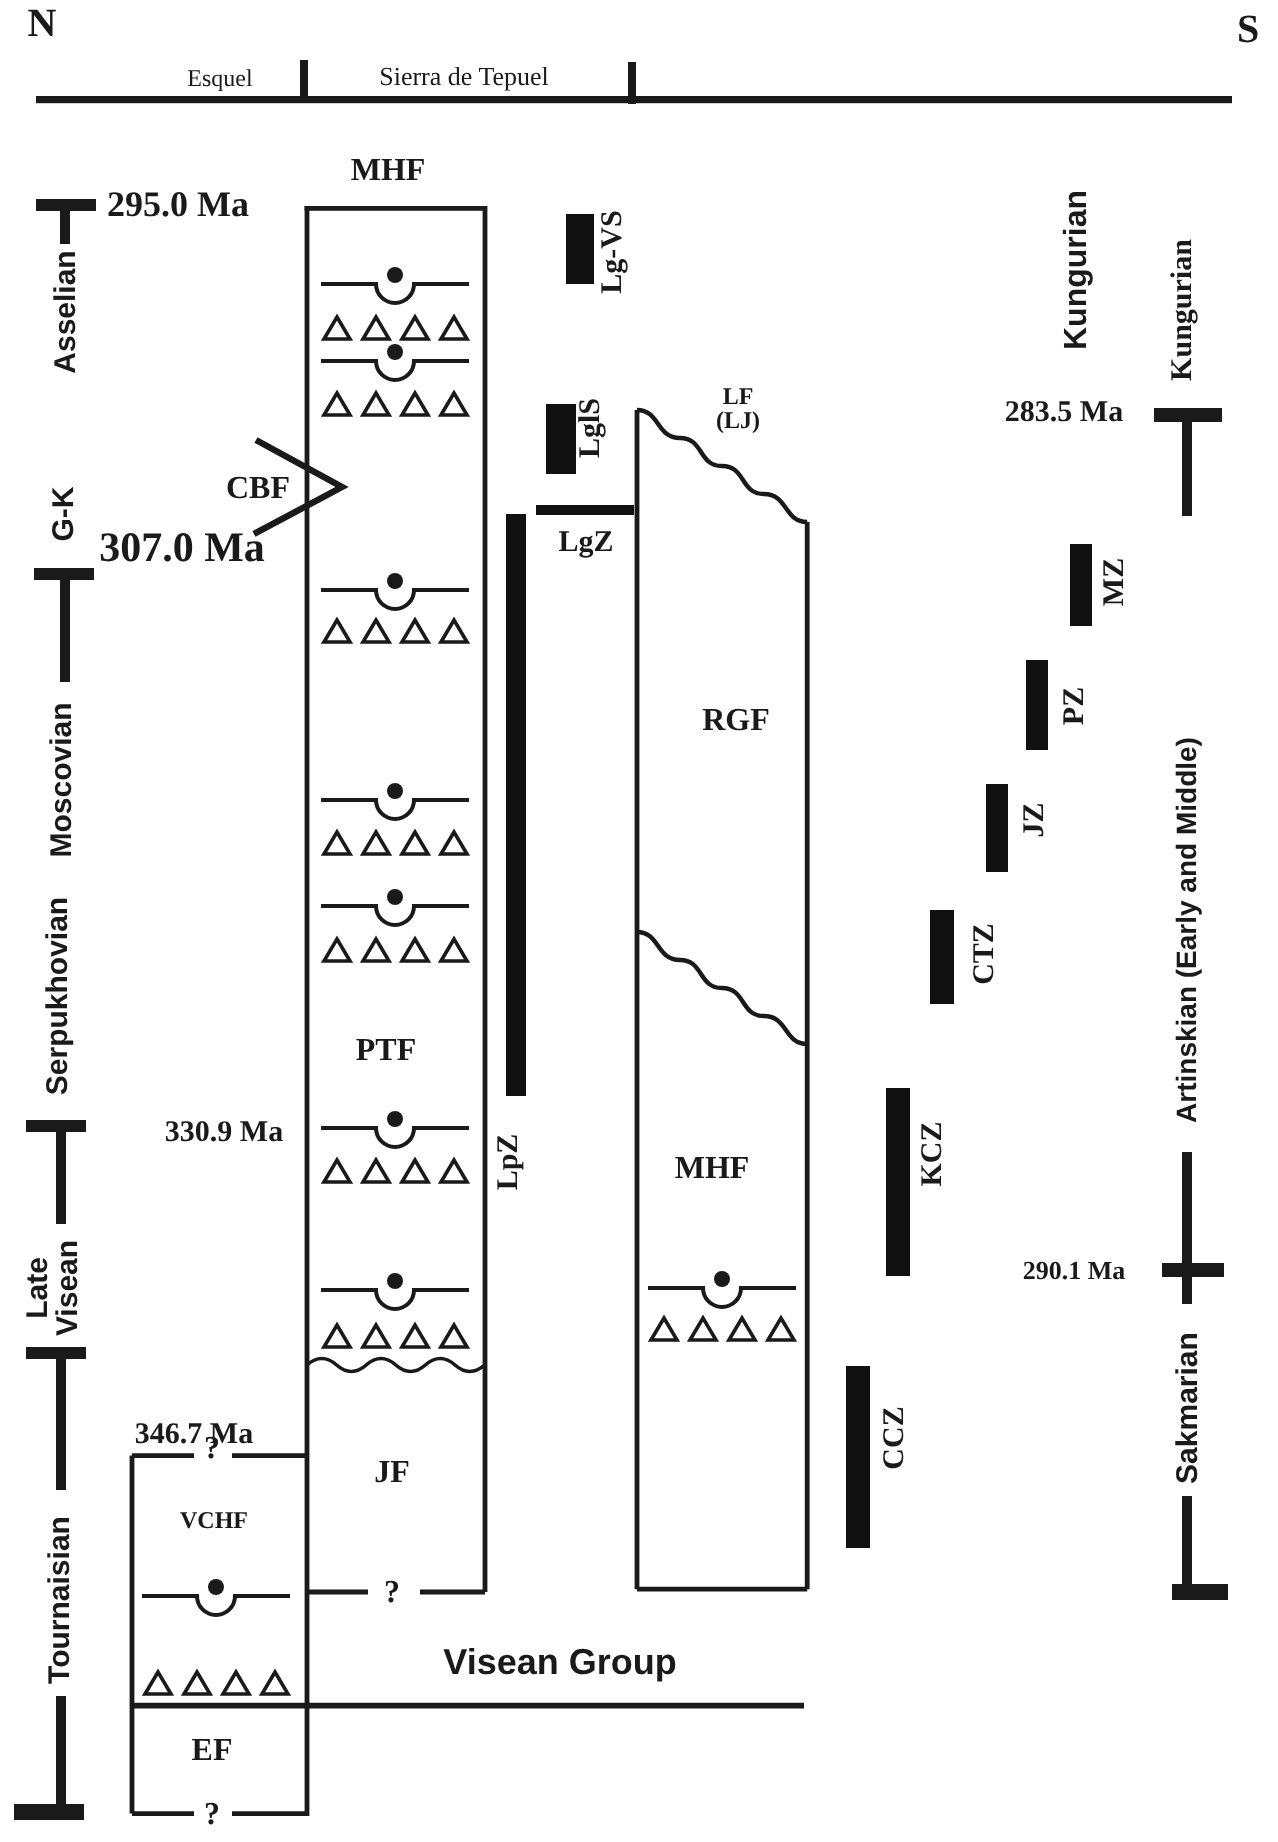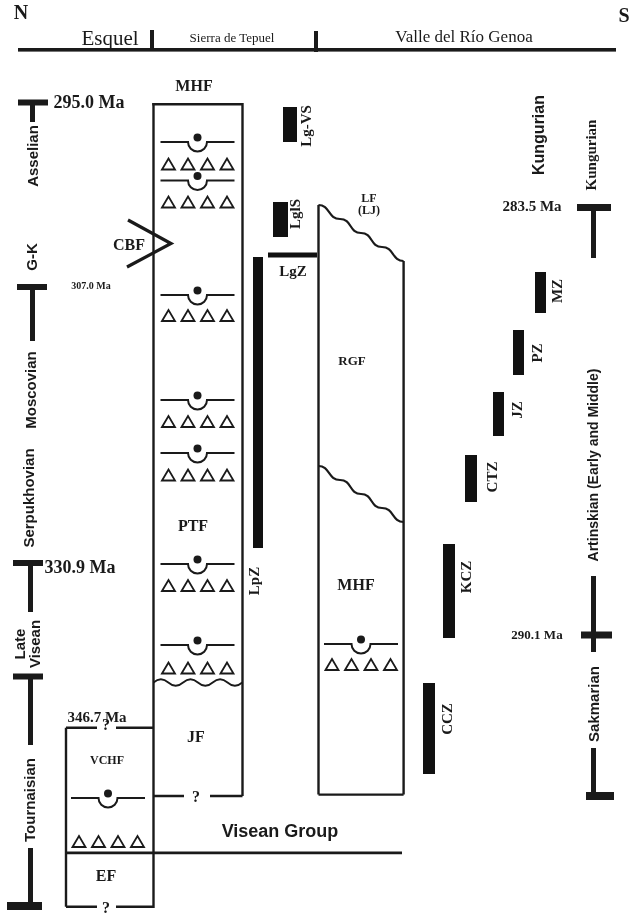--- a/index.html
+++ b/index.html
@@ -131,27 +131,26 @@
         <path d="M325.5 670 L332 659 L338.5 670 Z" stroke-width="1.8"></path>
         <path d="M345 670 L351.5 659 L358 670 Z" stroke-width="1.8"></path>
         <path d="M364.5 670 L371 659 L377.5 670 Z" stroke-width="1.8"></path>
         <path d="M384 670 L390.5 659 L397 670 Z" stroke-width="1.8"></path>
       </g>
   </svg>
 
   <div class="lbl serif b" style="left:21px;top:12px;font-size:20px">N</div>
   <div class="lbl serif b" style="left:624px;top:15px;font-size:20px">S</div>
 
-  <div class="lbl serif" style="left:110px;top:39px;font-size:21px">Esquel</div>
+  <div class="lbl serif" style="left:110px;top:39px;font-size:12px">Esquel</div>
   <div class="lbl serif" style="left:232px;top:38px;font-size:13px">Sierra de Tepuel</div>
-  <div class="lbl serif" style="left:464px;top:37px;font-size:17px">Valle del Río Genoa</div>
 
   <div class="lbl serif b" style="left:89px;top:102px;font-size:18px">295.0 Ma</div>
-  <div class="lbl serif b" style="left:91px;top:286px;font-size:10px">307.0 Ma</div>
-  <div class="lbl serif b" style="left:80px;top:567px;font-size:18px">330.9 Ma</div>
+  <div class="lbl serif b" style="left:91px;top:274px;font-size:21px">307.0 Ma</div>
+  <div class="lbl serif b" style="left:112px;top:567px;font-size:15px">330.9 Ma</div>
   <div class="lbl serif b" style="left:97px;top:718px;font-size:15px">346.7 Ma</div>
 
   <div class="lbl rot sans b" style="left:33px;top:156px;font-size:15px">Asselian</div>
   <div class="lbl rot sans b" style="left:32px;top:257px;font-size:15px">G-K</div>
   <div class="lbl rot sans b" style="left:31px;top:390px;font-size:15px">Moscovian</div>
   <div class="lbl rot sans b" style="left:29px;top:498px;font-size:15px">Serpukhovian</div>
   <div class="lbl rot sans b" style="left:27px;top:644px;font-size:15px"><span>Late</span><br><span>Visean</span></div>
   <div class="lbl rot sans b" style="left:30px;top:800px;font-size:15px">Tournaisian</div>
 
   <div class="lbl rot sans b" style="left:539px;top:135px;font-size:16px">Kungurian</div>
@@ -161,21 +160,21 @@
   <div class="lbl serif b" style="left:537px;top:635px;font-size:13px">290.1 Ma</div>
   <div class="lbl rot sans b" style="left:594px;top:704px;font-size:15px">Sakmarian</div>
 
   <div class="lbl serif b" style="left:194px;top:86px;font-size:16px">MHF</div>
   <div class="lbl serif b" style="left:129px;top:245px;font-size:16px">CBF</div>
   <div class="lbl serif b" style="left:193px;top:526px;font-size:16px">PTF</div>
   <div class="lbl serif b" style="left:196px;top:737px;font-size:16px">JF</div>
   <div class="lbl serif b" style="left:107px;top:760px;font-size:12px">VCHF</div>
   <div class="lbl serif b" style="left:106px;top:876px;font-size:16px">EF</div>
   <div class="lbl serif b" style="left:369px;top:204px;font-size:12px"><span>LF</span><br><span>(LJ)</span></div>
-  <div class="lbl serif b" style="left:352px;top:361px;font-size:13px">RGF</div>
+  <div class="lbl serif b" style="left:368px;top:361px;font-size:16px">RGF</div>
   <div class="lbl serif b" style="left:356px;top:585px;font-size:16px">MHF</div>
   <div class="lbl sans b" style="left:280px;top:831px;font-size:18px">Visean Group</div>
 
   <div class="lbl rot serif b" style="left:307px;top:126px;font-size:15px">Lg-VS</div>
   <div class="lbl rot serif b" style="left:296px;top:214px;font-size:15px">LglS</div>
   <div class="lbl serif b" style="left:293px;top:272px;font-size:15px">LgZ</div>
   <div class="lbl rot serif b" style="left:255px;top:581px;font-size:15px">LpZ</div>
   <div class="lbl rot serif b" style="left:558px;top:291px;font-size:15px">MZ</div>
   <div class="lbl rot serif b" style="left:538px;top:353px;font-size:15px">PZ</div>
   <div class="lbl rot serif b" style="left:518px;top:410px;font-size:15px">JZ</div>

